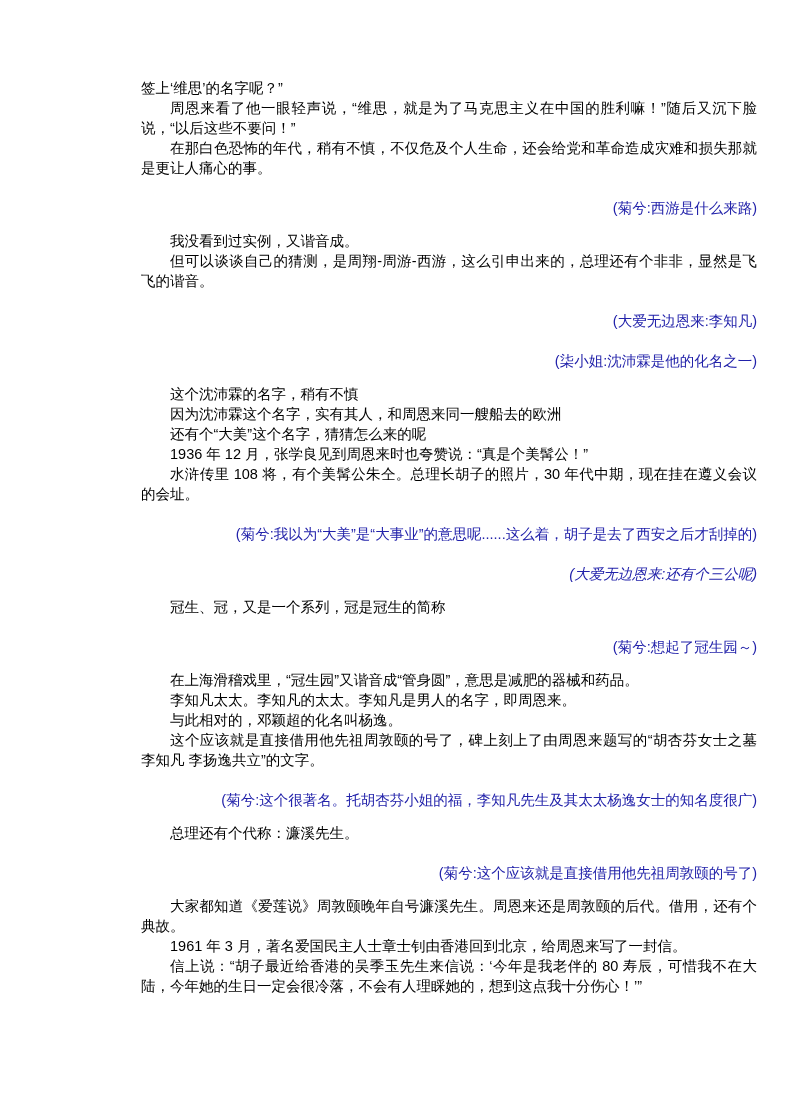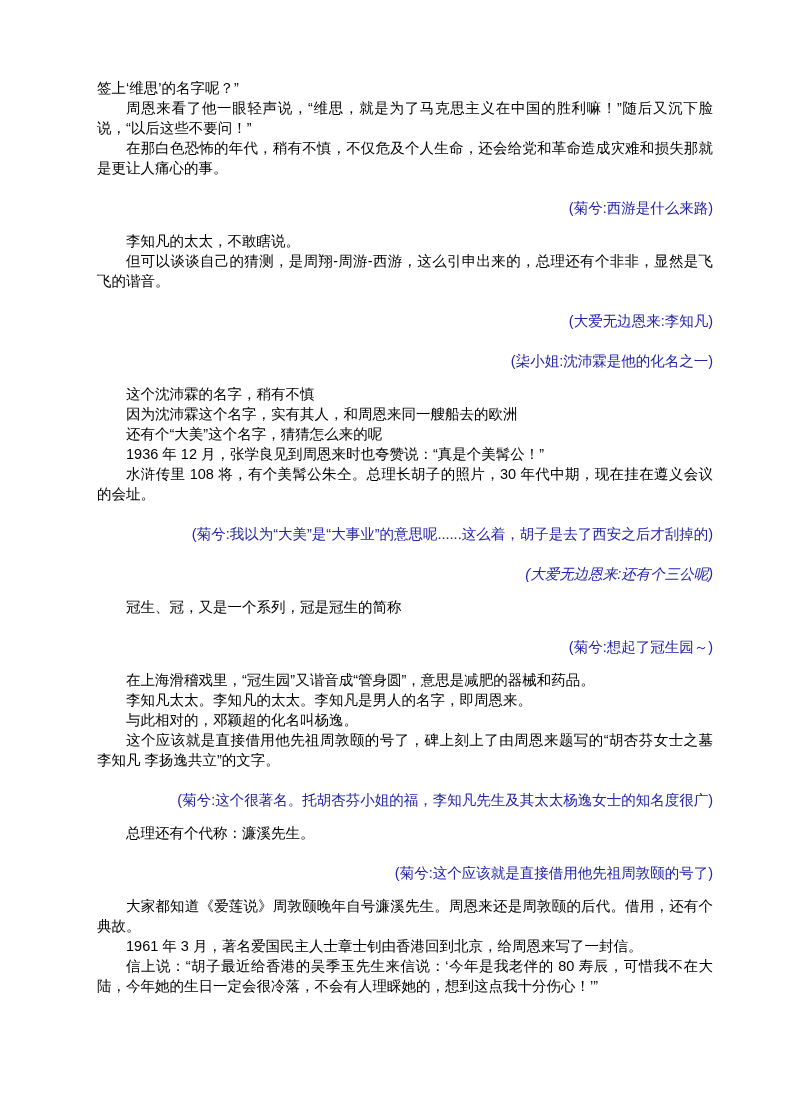--- a/index.html
+++ b/index.html
@@ -51,26 +51,26 @@
     text-align: right;
   }
   .content p.heading.half-indent {
     text-indent: 0.5em;
   }
 </style>
 </head>
 <body style="background: rgb(255, 255, 255);">
 
 <div class="page">
-  <div class="content" id="document-content" style="color: rgb(0, 0, 0);">
+  <div class="content" id="document-content" style="color: rgb(0, 0, 0); margin-left: 44px;">
       <p class="para no-indent">签上‘维思’的名字呢？”</p>
       <p class="para">周恩来看了他一眼轻声说，“维思，就是为了马克思主义在中国的胜利嘛！”随后又沉下脸说，“以后这些不要问！”</p>
       <p class="para">在那白色恐怖的年代，稍有不慎，不仅危及个人生命，还会给党和革命造成灾难和损失那就是更让人痛心的事。</p>
       <p class="heading" style="color: rgb(34, 34, 170);">(菊兮:西游是什么来路)</p>
-      <p class="para">李知凡的太太，不敢瞎说。</p>
+      <p class="para">我没看到过实例，又谐音成。</p>
       <p class="para">但可以谈谈自己的猜测，是周翔-周游-西游，这么引申出来的，总理还有个非非，显然是飞飞的谐音。</p>
       <p class="heading" style="color: rgb(34, 34, 170);">(大爱无边恩来:李知凡)</p>
       <p class="heading" style="color: rgb(34, 34, 170);">(柒小姐:沈沛霖是他的化名之一)</p>
       <p class="para">这个沈沛霖的名字，稍有不慎</p>
       <p class="para">因为沈沛霖这个名字，实有其人，和周恩来同一艘船去的欧洲</p>
       <p class="para">还有个“大美”这个名字，猜猜怎么来的呢</p>
       <p class="para">1936 年 12 月，张学良见到周恩来时也夸赞说：“真是个美髯公！”</p>
       <p class="para">水浒传里 108 将，有个美髯公朱仝。总理长胡子的照片，30 年代中期，现在挂在遵义会议的会址。</p>
       <p class="heading half-indent" style="color: rgb(34, 34, 170);">(菊兮:我以为“大美”是“大事业”的意思呢......这么着，胡子是去了西安之后才刮掉的)</p>
       <p class="heading" style="color: rgb(34, 34, 170); font-style: italic;">(大爱无边恩来:还有个三公呢)</p>

